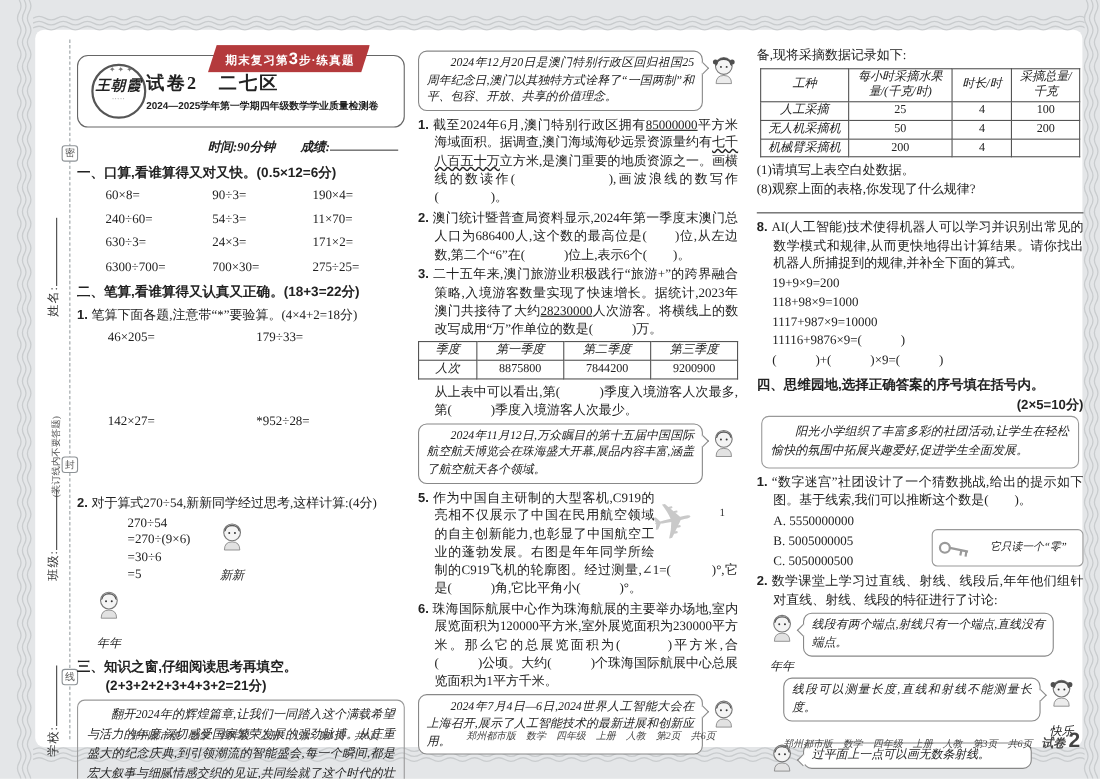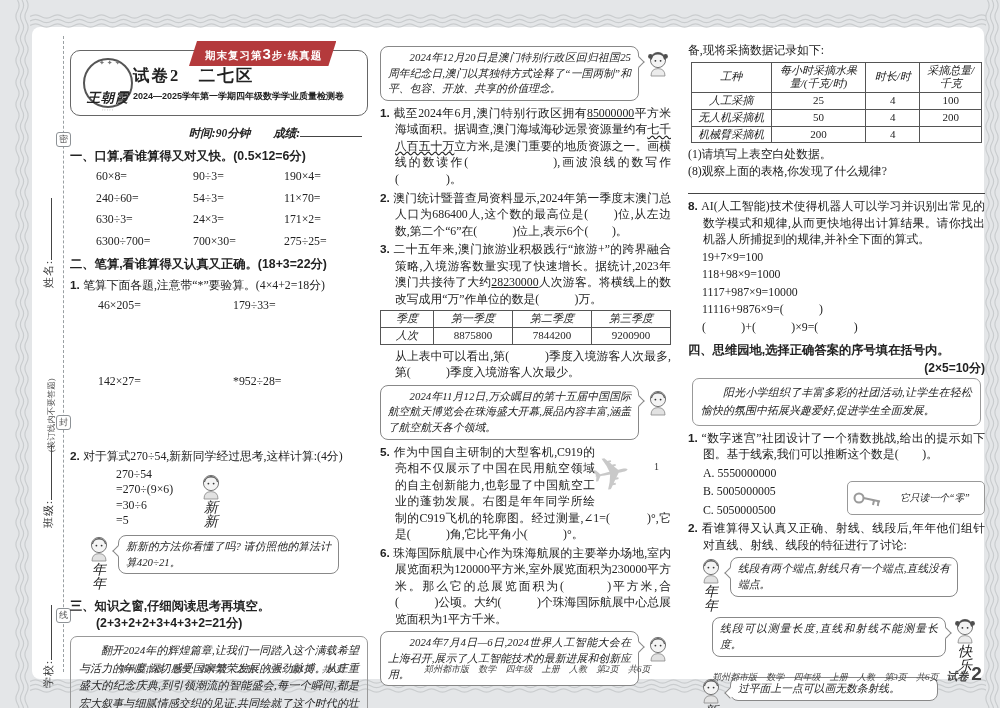--- a/index.html
+++ b/index.html
@@ -36,38 +36,38 @@
 
   
   .hbox{position:relative;border:1.4px solid #666;border-radius:10px;height:64px;margin-top:8px;}
   .banner{position:absolute;top:-10px;left:118px;background:#b43a3c;color:#fff;
     font-family:"Liberation Sans",sans-serif;font-weight:bold;font-size:10.5px;
     padding:2px 14px 2px 16px;clip-path:polygon(8px 0,100% 0,calc(100% - 8px) 100%,0 100%);
     letter-spacing:1px;white-space:nowrap;}
   .banner .b3{font-size:15px;}
   .logo{position:absolute;left:12px;top:7px;width:46px;height:46px;border:2px solid #555;
     border-radius:50%;text-align:center;}
-  .logo .lt{font-size:13px;font-weight:bold;font-style:italic;margin-top:29px;letter-spacing:1px;color:#222;}
+  .logo .lt{font-size:13px;font-weight:bold;font-style:italic;margin-top:9px;letter-spacing:1px;color:#222;}
   .logo .ld{font-size:4px;color:#666;letter-spacing:1px;}
   .crown{position:absolute;left:14px;top:-1px;font-size:7px;color:#777;letter-spacing:2px;}
   .htitle{margin-left:62px;text-align:left;padding-top:13px;}
   .htitle .t1{font-size:16.5px;font-weight:bold;letter-spacing:2px;}
   .htitle .t2{font-family:"Liberation Sans",sans-serif;font-weight:bold;font-size:9px;margin-top:3px;white-space:nowrap;}
   .timeline{text-align:right;font-weight:bold;font-style:italic;font-size:11.5px;margin:9px 6px 2px 0;}
 
   .oral{display:grid;grid-template-columns:97px 91px 100px;row-gap:5px;padding-left:26px;margin:3px 0;}
   .wrow{display:flex;padding-left:28px;margin-top:4px;}
   .wrow span{width:152px;}
   .sp56{height:55px;} .sp58{height:57px;}
 
   .steps{padding-left:46px;position:relative;margin-top:1px;}
   .steps div{line-height:1.32;}
 
   .avatar{width:26px;text-align:center;flex:none;}
-  .avatar .nm{font-size:14px;font-style:italic;line-height:1;margin-top:1px;}
+  .avatar .nm{font-size:11px;font-style:italic;line-height:1;margin-top:17px;}
   .bubble{position:relative;border:1px solid #888;border-radius:8px;background:#fff;
     padding:3px 7px;font-style:italic;font-size:10.8px;line-height:1.45;text-align:justify;}
   .tail-l:before{content:"";position:absolute;left:-5px;top:11px;width:7px;height:7px;background:#fff;
     border-left:1px solid #888;border-bottom:1px solid #888;transform:rotate(45deg);}
   .tail-r:after{content:"";position:absolute;right:-5px;top:11px;width:7px;height:7px;background:#fff;
     border-right:1px solid #888;border-top:1px solid #888;transform:rotate(45deg);}
   .brow{display:flex;align-items:flex-start;gap:6px;margin:4px 0;}
   .indent2{text-indent:2em;}
 
   .infobox{border:1px solid #999;border-radius:7px;padding:5px 8px;font-style:italic;
@@ -231,23 +231,20 @@
       <div class="nm">新新</div>
     </div>
   </div>
   <div class="brow" style="padding-left:16px;margin-top:6px;">
     <div class="avatar">
       <svg class="icon" width="26" height="27" viewBox="0 0 26 27">
           <use href="#boy"></use>
         </svg>
       <div class="nm">年年</div>
     </div>
-    <div class="bubble tail-l" style="width:205px;">
-      <span>新新的方法你看懂了吗? 请仿照他的算法计算420÷21。</span>
-    </div>
   </div>
 
   <div class="sec">三、知识之窗,仔细阅读思考再填空。(2+3+2+2+3+4+3+2=21分)</div>
   <div class="infobox">翻开2024年的辉煌篇章,让我们一同踏入这个满载希望与活力的年度,深切感受国家繁荣发展的强劲脉搏。从庄重盛大的纪念庆典,到引领潮流的智能盛会,每一个瞬间,都是宏大叙事与细腻情感交织的见证,共同绘就了这个时代的壮丽画卷。</div>
 </div>
 <div class="footer" style="left:118px;">郑州都市版 数学 四年级 上册 人教 第1页 共6页</div>
 
 <div class="col" id="col2">
   <div class="brow">
     <div class="bubble tail-r indent2" style="flex:1;">
@@ -347,21 +344,21 @@
     </tr>
   </tbody>
     </table>
 
   <div>(1)请填写上表空白处数据。</div>
   <div>(8)观察上面的表格,你发现了什么规律?</div>
   <div class="rule"></div>
 
   <div class="q"><span class="qn">8. </span><span>AI(人工智能)技术使得机器人可以学习并识别出常见的数学模式和规律,从而更快地得出计算结果。请你找出机器人所捕捉到的规律,并补全下面的算式。</span></div>
   <div class="eqs">
-    <div>19+7×9=100</div>
+    <div>19+9×9=200</div>
     <div>118+98×9=1000</div>
     <div>1117+987×9=10000</div>
     <div>11116+9876×9=(　　　)</div>
     <div>(　　　)+(　　　)×9=(　　　)</div>
   </div>
 
   <div class="sec" style="margin-bottom:0;">四、思维园地,选择正确答案的序号填在括号内。</div>
   <div class="scoreline">(2×5=10分)</div>
   <div class="infobox" style="margin:2px 4px 4px;">阳光小学组织了丰富多彩的社团活动,让学生在轻松愉快的氛围中拓展兴趣爱好,促进学生全面发展。</div>
 
@@ -373,21 +370,21 @@
       <div>C. 5050000500</div>
     </div>
     <div class="hint" style="top:16px;">
       <svg class="icon" width="30" height="20" viewBox="0 0 30 20">
           <use href="#key"></use>
         </svg>
       <span>它只读一个“零”</span>
     </div>
   </div>
 
-  <div class="q"><span class="qn">2. </span><span>看谁算得又认真又正确、射线、线段后,年年他们组针对直线、射线、线段的特征进行了讨论:</span></div>
+  <div class="q"><span class="qn">2. </span><span>数学课堂上学习过直线、射线、线段后,年年他们组针对直线、射线、线段的特征进行了讨论:</span></div>
 
   <div class="brow" style="padding-left:10px;">
     <div class="avatar">
       <svg class="icon" width="26" height="27" viewBox="0 0 26 27">
           <use href="#boy"></use>
         </svg>
       <div class="nm">年年</div>
     </div>
     <div class="bubble tail-l" style="width:212px;">
       <span>线段有两个端点,射线只有一个端点,直线没有端点。</span>

